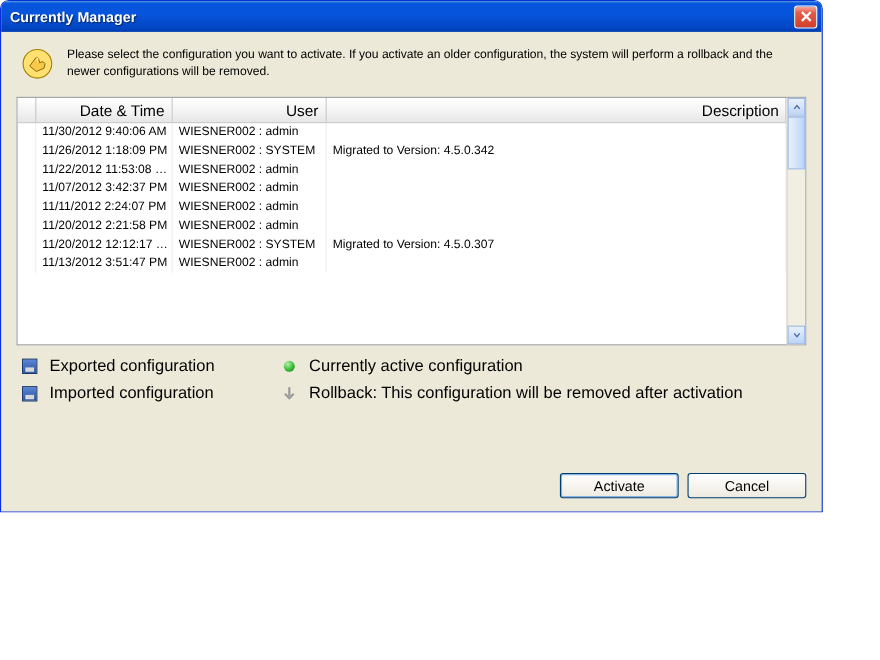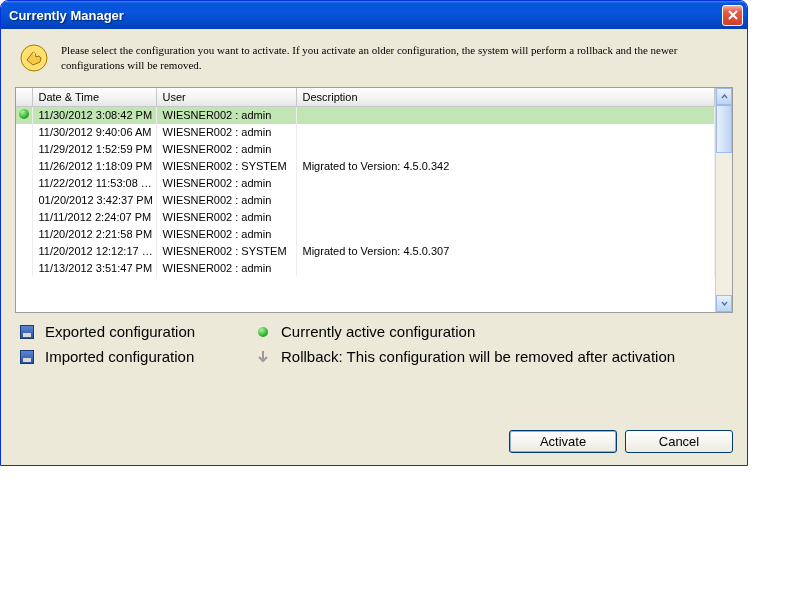--- a/index.html
+++ b/index.html
@@ -53,43 +53,42 @@
   padding: 10px 14px 12px 14px;
   display: flex;
   flex-direction: column;
 }
 
 .info-row {
   display: flex;
   align-items: flex-start;
   gap: 12px;
   padding: 4px 0 12px 4px;
-  font-family: Liberation Serif, serif;
 }
 .info-icon { flex-shrink: 0; }
 .info-text { font-size: 11px; color: #000; line-height: 1.35; }
 
 .table-wrap {
   border: 1px solid #9d9d9d;
   background: #fff;
   height: 226px;
   display: flex;
 }
 .table-scroll {
   flex: 1;
   overflow: hidden;
 }
 table { width: 100%; border-collapse: collapse; table-layout: fixed; }
 thead th {
   background: linear-gradient(to bottom, #fff 0%, #f2f2f2 60%, #e6e6e6 100%);
   border-right: 1px solid #c8c8c8;
   border-bottom: 1px solid #c8c8c8;
-  text-align: left;
+  text-align: right;
   font-weight: normal;
-  font-size: 11px;
+  font-size: 14px;
   padding: 3px 6px;
   height: 17px;
 }
 tbody td {
   padding: 2px 6px;
   font-size: 11px;
   height: 17px;
   border-right: 1px solid #ededed;
   white-space: nowrap;
   overflow: hidden;
@@ -216,53 +215,41 @@
           </colgroup>
           <thead>
             <tr>
               <th></th>
               <th>Date &amp; Time</th>
               <th>User</th>
               <th>Description</th>
             </tr>
           </thead>
           <tbody id="table-body">
-              <tr class="active">
-                <td class="status-cell"><span class="green-dot"></span></td>
-                <td>11/30/2012 3:08:42 PM</td>
-                <td>WIESNER002 : admin</td>
-                <td></td>
-              </tr>
               <tr>
                 <td class="status-cell"></td>
                 <td>11/30/2012 9:40:06 AM</td>
-                <td>WIESNER002 : admin</td>
-                <td></td>
-              </tr>
-              <tr>
-                <td class="status-cell"></td>
-                <td>11/29/2012 1:52:59 PM</td>
                 <td>WIESNER002 : admin</td>
                 <td></td>
               </tr>
               <tr>
                 <td class="status-cell"></td>
                 <td>11/26/2012 1:18:09 PM</td>
                 <td>WIESNER002 : SYSTEM</td>
                 <td>Migrated to Version: 4.5.0.342</td>
               </tr>
               <tr>
                 <td class="status-cell"></td>
                 <td>11/22/2012 11:53:08 …</td>
                 <td>WIESNER002 : admin</td>
                 <td></td>
               </tr>
               <tr>
                 <td class="status-cell"></td>
-                <td>01/20/2012 3:42:37 PM</td>
+                <td>11/07/2012 3:42:37 PM</td>
                 <td>WIESNER002 : admin</td>
                 <td></td>
               </tr>
               <tr>
                 <td class="status-cell"></td>
                 <td>11/11/2012 2:24:07 PM</td>
                 <td>WIESNER002 : admin</td>
                 <td></td>
               </tr>
               <tr>

